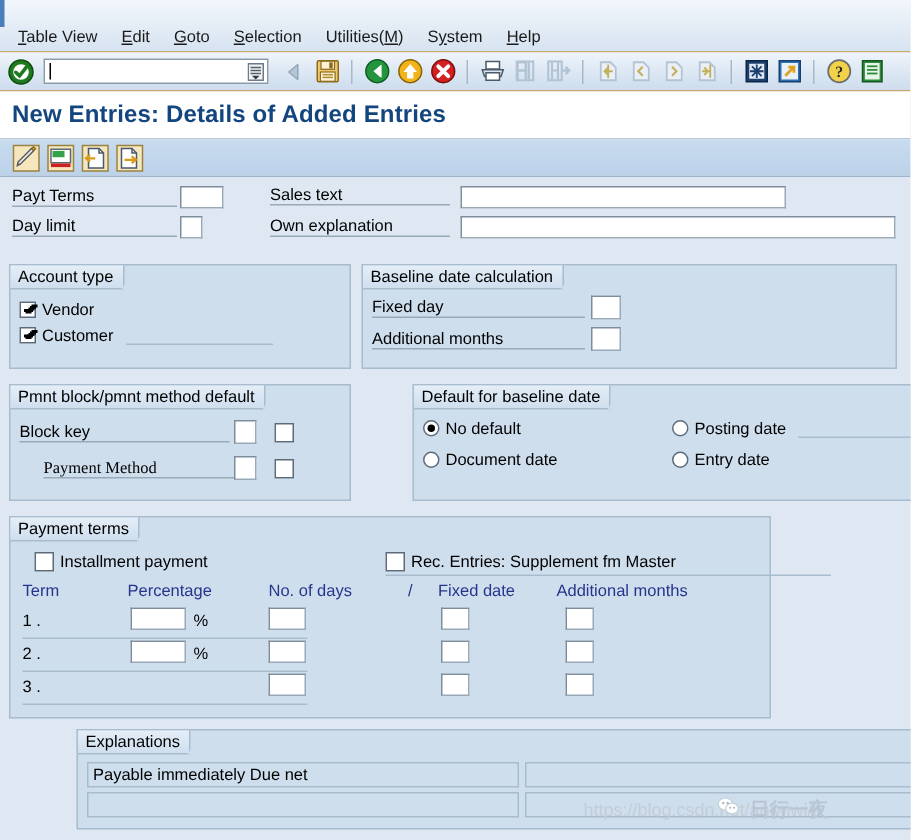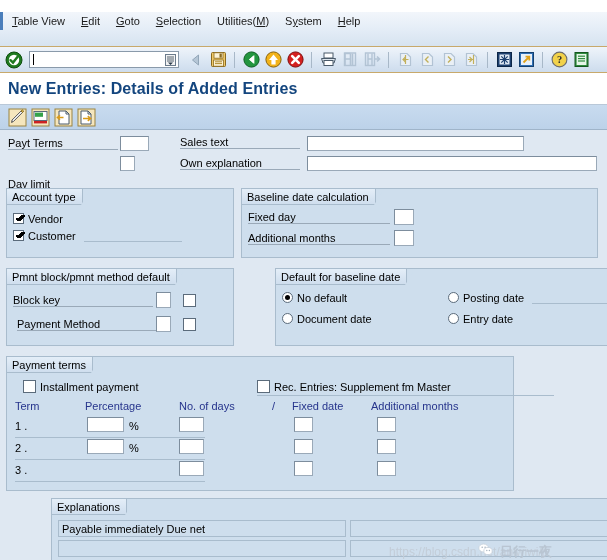--- a/index.html
+++ b/index.html
@@ -11,24 +11,23 @@
     color:#000000;
     -webkit-font-smoothing:none;
   }
   .app{position:relative;width:607px;height:560px;}
 
   
   .menubar{
     height:35px;
     background:linear-gradient(to bottom,#f2f6fb 0%,#e3ecf6 55%,#d6e3f0 100%);
     border-bottom:1px solid #c8a96b;
-    display:flex;align-items:flex-start;
+    display:flex;align-items:flex-end;
     padding-left:4px;
     box-sizing:border-box;
-    margin-top:12px;
   }
   .menubar::before{
     content:"";position:absolute;left:0;top:0;width:3px;height:18px;background:#4a7ebb;
   }
   .menu-item{
     font-size:11px;color:#1a1a1a;
     padding:0 8px;line-height:18px;white-space:nowrap;cursor:default;
   }
   .menu-item u{text-decoration:underline;}
 
@@ -414,21 +413,21 @@
   <div class="canvas">
 
     <div style="position:absolute;left:0;top:6px;width:607px;height:40px;">
 
       <div class="lbl lbl-u" style="position:absolute;left:8px;top:1px;width:110px;">Payt Terms</div>
       <input class="inp" style="position: absolute; left: 120px; top: 0px; width: 29px;" value="">
 
       <div class="lbl lbl-u" style="position:absolute;left:180px;top:0;width:120px;">Sales text</div>
       <input class="inp" style="position: absolute; left: 307px; top: 0px; width: 217px;" value="">
 
-      <div class="lbl lbl-u" style="position:absolute;left:8px;top:21px;width:110px;margin-top:21px;">Day limit</div>
+      <div class="lbl lbl-u" style="position:absolute;left:8px;top:21px;width:110px;">Day limit</div>
       <input class="inp" style="position: absolute; left: 120px; top: 20px; width: 15px;" value="">
 
       <div class="lbl lbl-u" style="position:absolute;left:180px;top:21px;width:120px;">Own explanation</div>
       <input class="inp" style="position: absolute; left: 307px; top: 20px; width: 290px;" value="">
     </div>
 
     <div class="group" style="left:6px;top:58px;width:228px;height:70px;">
       <div class="group-hdr">Account type</div>
       <div class="group-body" style="padding-top:5px;">
         <div class="cbrow">
@@ -459,21 +458,21 @@
 
     <div class="group" style="left:6px;top:138px;width:228px;height:78px;">
       <div class="group-hdr">Pmnt block/pmnt method default</div>
       <div class="group-body" style="position:relative;padding-top:6px;">
         <div style="position:relative;height:20px;">
           <span class="lbl lbl-u" style="position:absolute;left:0;top:3px;width:140px;display:block;">Block key</span>
           <input class="inp" style="position: absolute; left: 143px; top: 1px; width: 15px; height: 16px;" value="">
           <span class="cb" style="position:absolute;left:170px;top:3px;width:13px;height:13px;"></span>
         </div>
         <div style="position:relative;height:20px;margin-top:4px;">
-          <span class="lbl lbl-u" style="position:absolute;left:4px;top:3px;width:140px;display:block;">Payment Method</span>
+          <span class="lbl lbl-u" style="position:absolute;left:16px;top:3px;width:140px;display:block;font-family:Liberation Serif, serif;">Payment Method</span>
           <input class="inp" style="position: absolute; left: 143px; top: 1px; width: 15px; height: 16px;" value="">
           <span class="cb" style="position:absolute;left:170px;top:3px;width:13px;height:13px;"></span>
         </div>
       </div>
     </div>
 
     <div class="group" style="left:241px;top:138px;width:357px;height:78px;margin-left:34px;">
       <div class="group-hdr">Default for baseline date</div>
       <div class="group-body" style="position:relative;padding-top:6px;">
 

